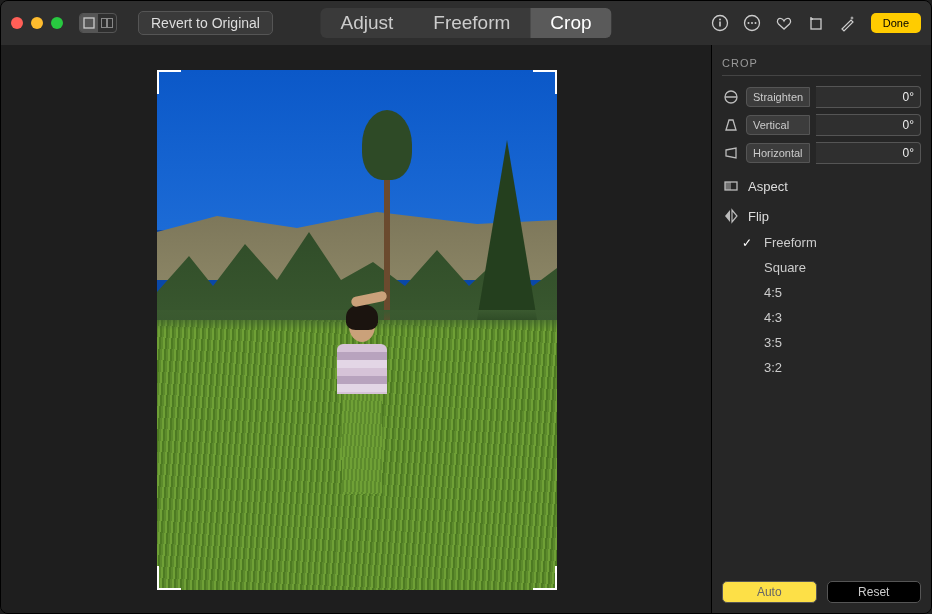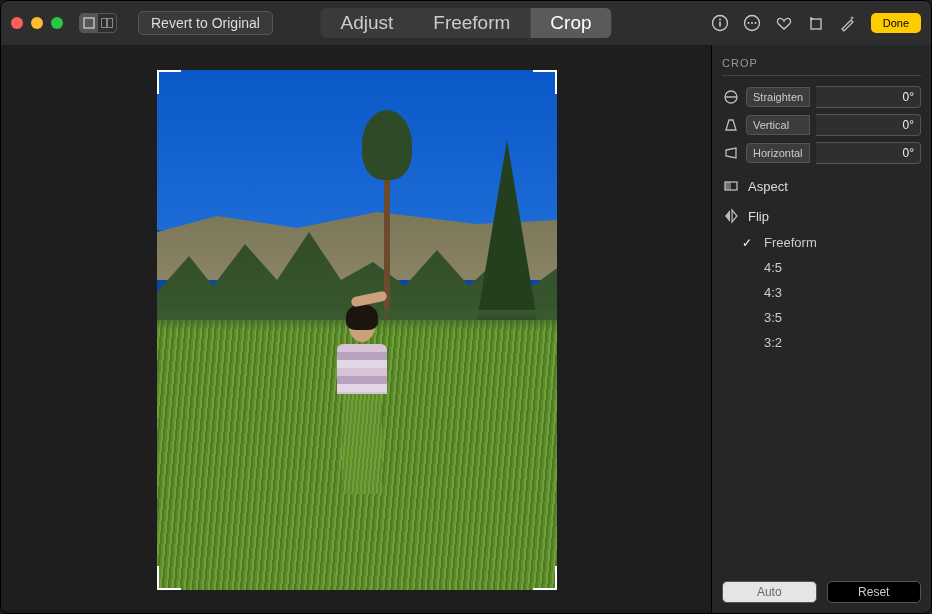--- a/index.html
+++ b/index.html
@@ -144,21 +144,21 @@
   .slider-row .val{flex:1;font-size:12px;text-align:right;background:#2f2f2f;border:1px solid #555;border-left:none;border-radius:0 4px 4px 0;padding:3px 6px;color:#eee;}
   .section-row{display:flex;align-items:center;gap:8px;margin-top:14px;margin-bottom:6px;cursor:pointer;}
   .section-row .ic{width:18px;display:flex;justify-content:center;color:#bbb;}
   .section-row .ic svg{width:16px;height:16px;}
   .section-row .lab{font-size:13px;color:#ddd;}
   .aspect-list{padding-left:18px;}
   .aspect-item{display:flex;align-items:center;gap:10px;padding:5px 0;cursor:pointer;font-size:13px;color:#ccc;}
   .aspect-item .chk{width:14px;text-align:center;color:#fff;font-size:12px;}
   .footer-btns{position:absolute;bottom:12px;left:10px;right:10px;display:flex;gap:10px;}
   .fbtn{flex:1;text-align:center;font-size:12px;background:#000000;border:1px solid #555;border-radius:5px;padding:3px 0;cursor:pointer;}
-  .fbtn.disabled{color:#666;background:#e5e5e5;}
+  .fbtn.disabled{color:#666;background:#fde047;}
 </style>
 </head>
 <body>
 
 <div class="titlebar">
   <div class="traffic">
     <div class="dot red"></div>
     <div class="dot yel"></div>
     <div class="dot grn"></div>
   </div>
@@ -303,20 +303,24 @@
     <div class="lab">Flip</div>
   </div>
 
   <div class="aspect-list">
     <div class="aspect-item">
         <span class="chk">✓</span>
         <span>Freeform</span>
       </div>
     <div class="aspect-item">
         <span class="chk"></span>
+        <span>Square</span>
+      </div>
+    <div class="aspect-item">
+        <span class="chk"></span>
         <span>4:5</span>
       </div>
     <div class="aspect-item">
         <span class="chk"></span>
         <span>4:3</span>
       </div>
     <div class="aspect-item">
         <span class="chk"></span>
         <span>3:5</span>
       </div>

